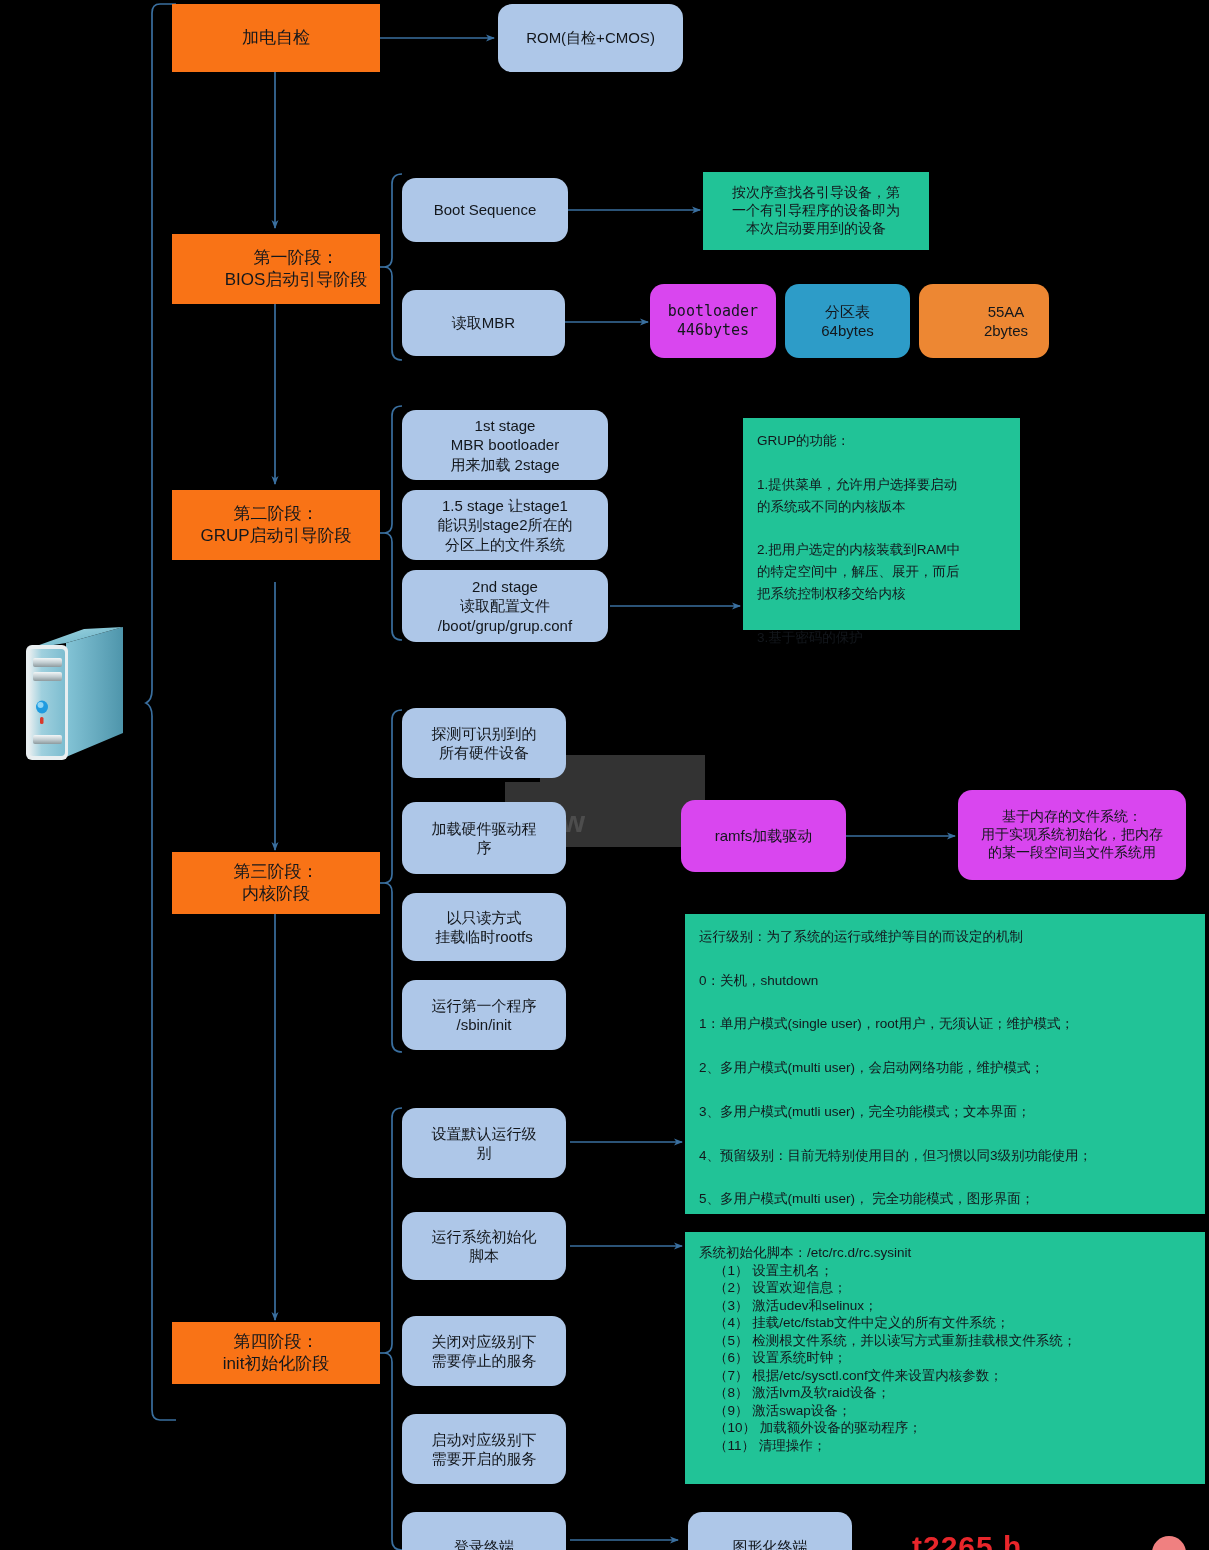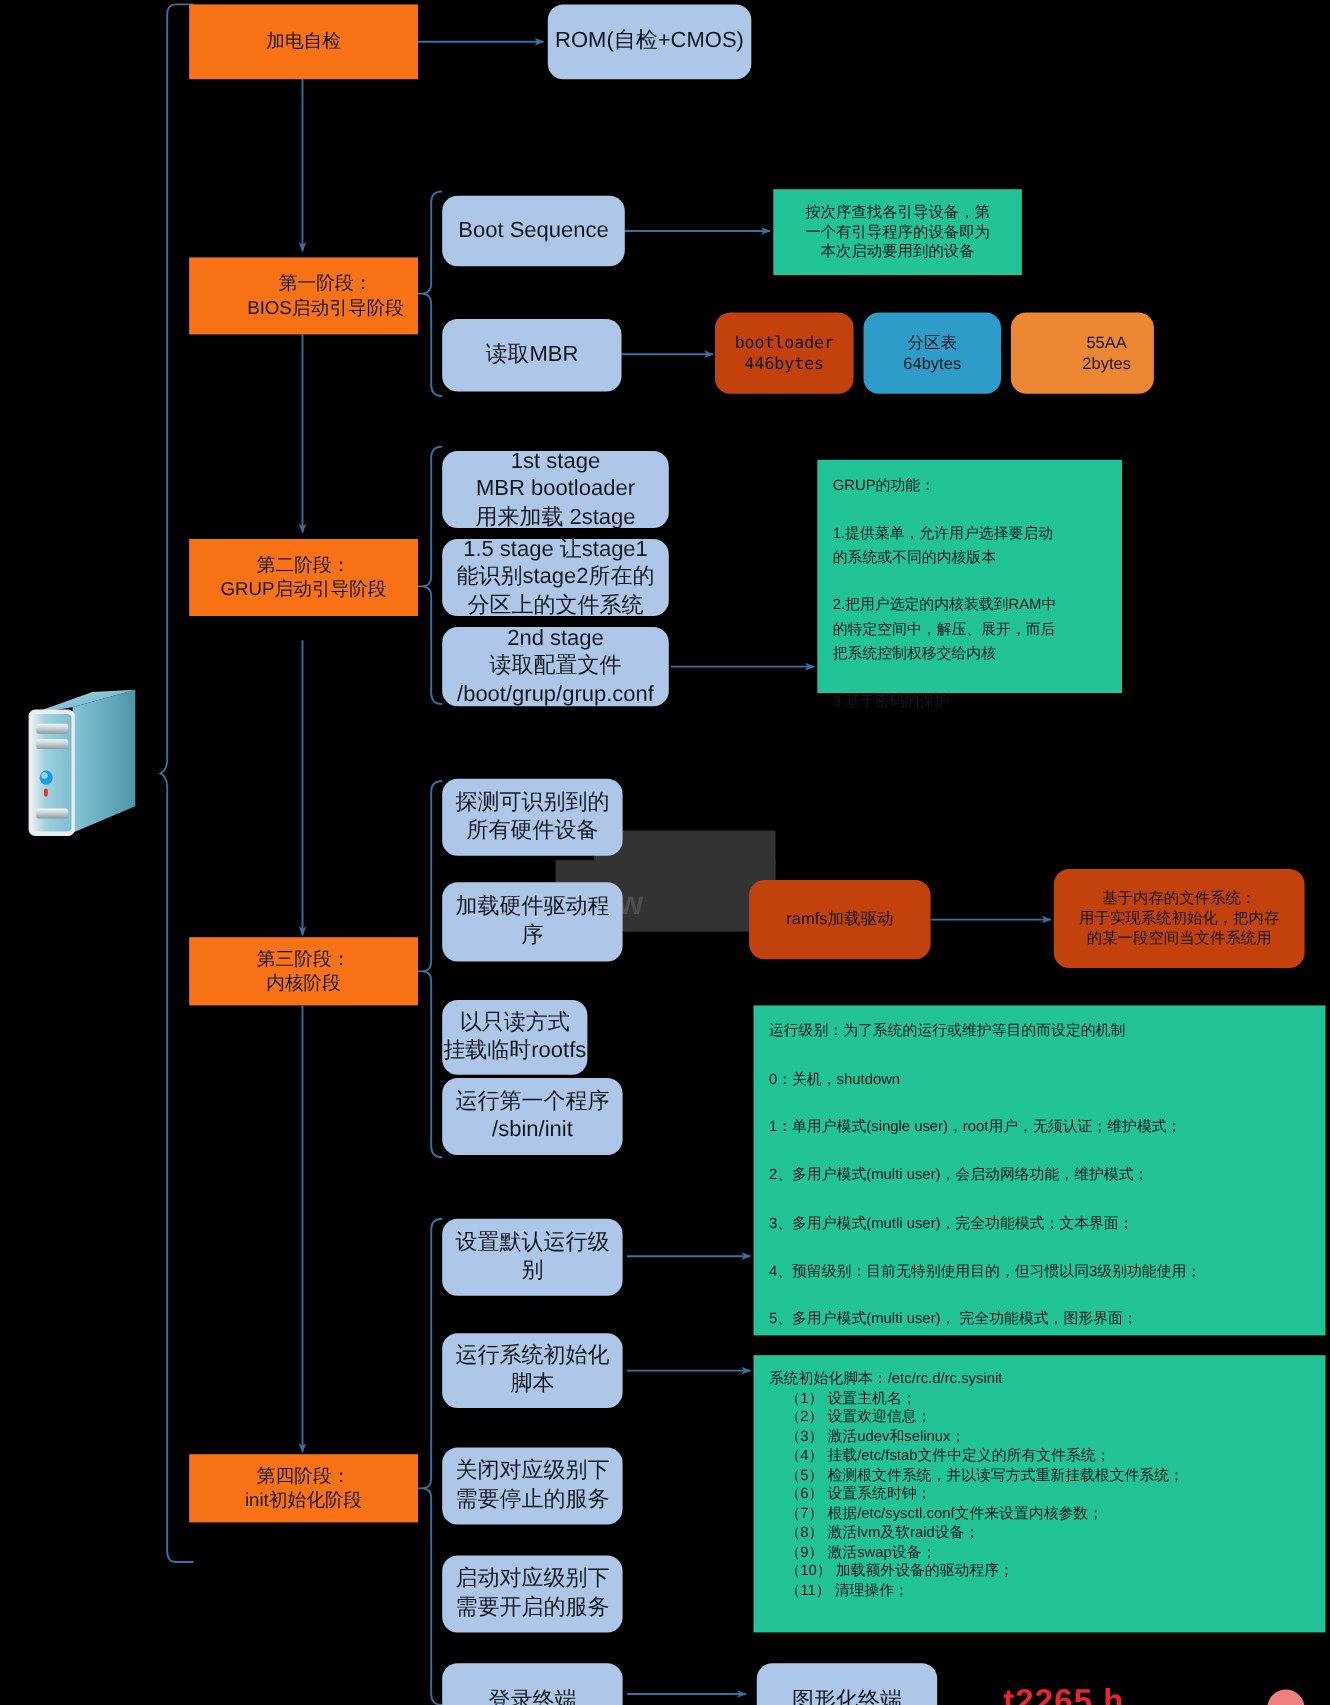--- a/index.html
+++ b/index.html
@@ -34,30 +34,30 @@
   
   .stage {
     background: #f97316;
     border-radius: 0;
     font-size: 17px;
   }
   
   .step {
     background: #aec7e8;
     border-radius: 14px;
-    font-size: 20px;
+    font-size: 15px;
   }
   
   .note {
     background: #21c397;
     border-radius: 0;
     font-size: 14px;
   }
   .orange { background: #ed8733; border-radius: 14px; font-size: 15px; padding-left: 44px; }
-  .tealbox { background: #c2410c; border-radius: 14px; font-size: 15px; }
+  .tealbox { background: #d946ef; border-radius: 14px; font-size: 15px; }
   .bluebox { background: #2d9cc8; border-radius: 14px; font-size: 15px; }
   .mono { font-family: "DejaVu Sans Mono", "Liberation Mono", monospace; }
   .note-left {
     justify-content: flex-start;
     align-items: flex-start;
     text-align: left;
     padding: 12px 14px;
     white-space: pre;
     line-height: 1.62;
     font-size: 13.5px;
@@ -246,21 +246,21 @@
 
 3.基于密码的保护</div>
 
   <div class="node stage" style="left:172px; top:852px; width:208px; height:62px;">第三阶段：
 内核阶段</div>
 
   <div class="node step" style="left:402px; top:708px; width:164px; height:70px;">探测可识别到的
 所有硬件设备</div>
   <div class="node step" style="left:402px; top:802px; width:164px; height:72px;">加载硬件驱动程
 序</div>
-  <div class="node step" style="left:402px; top:893px; width:132px; height:68px;margin-top:16px;">以只读方式
+  <div class="node step" style="left:402px; top:893px; width:164px; height:68px;">以只读方式
 挂载临时rootfs</div>
   <div class="node step" style="left:402px; top:980px; width:164px; height:70px;">运行第一个程序
 /sbin/init</div>
 
   <div class="node tealbox" style="left:681px; top:800px; width:165px; height:72px;">ramfs加载驱动</div>
 
   <div class="node tealbox" style="left:958px; top:790px; width:228px; height:90px; font-size:14px;">基于内存的文件系统：
 用于实现系统初始化，把内存
 的某一段空间当文件系统用</div>
 

